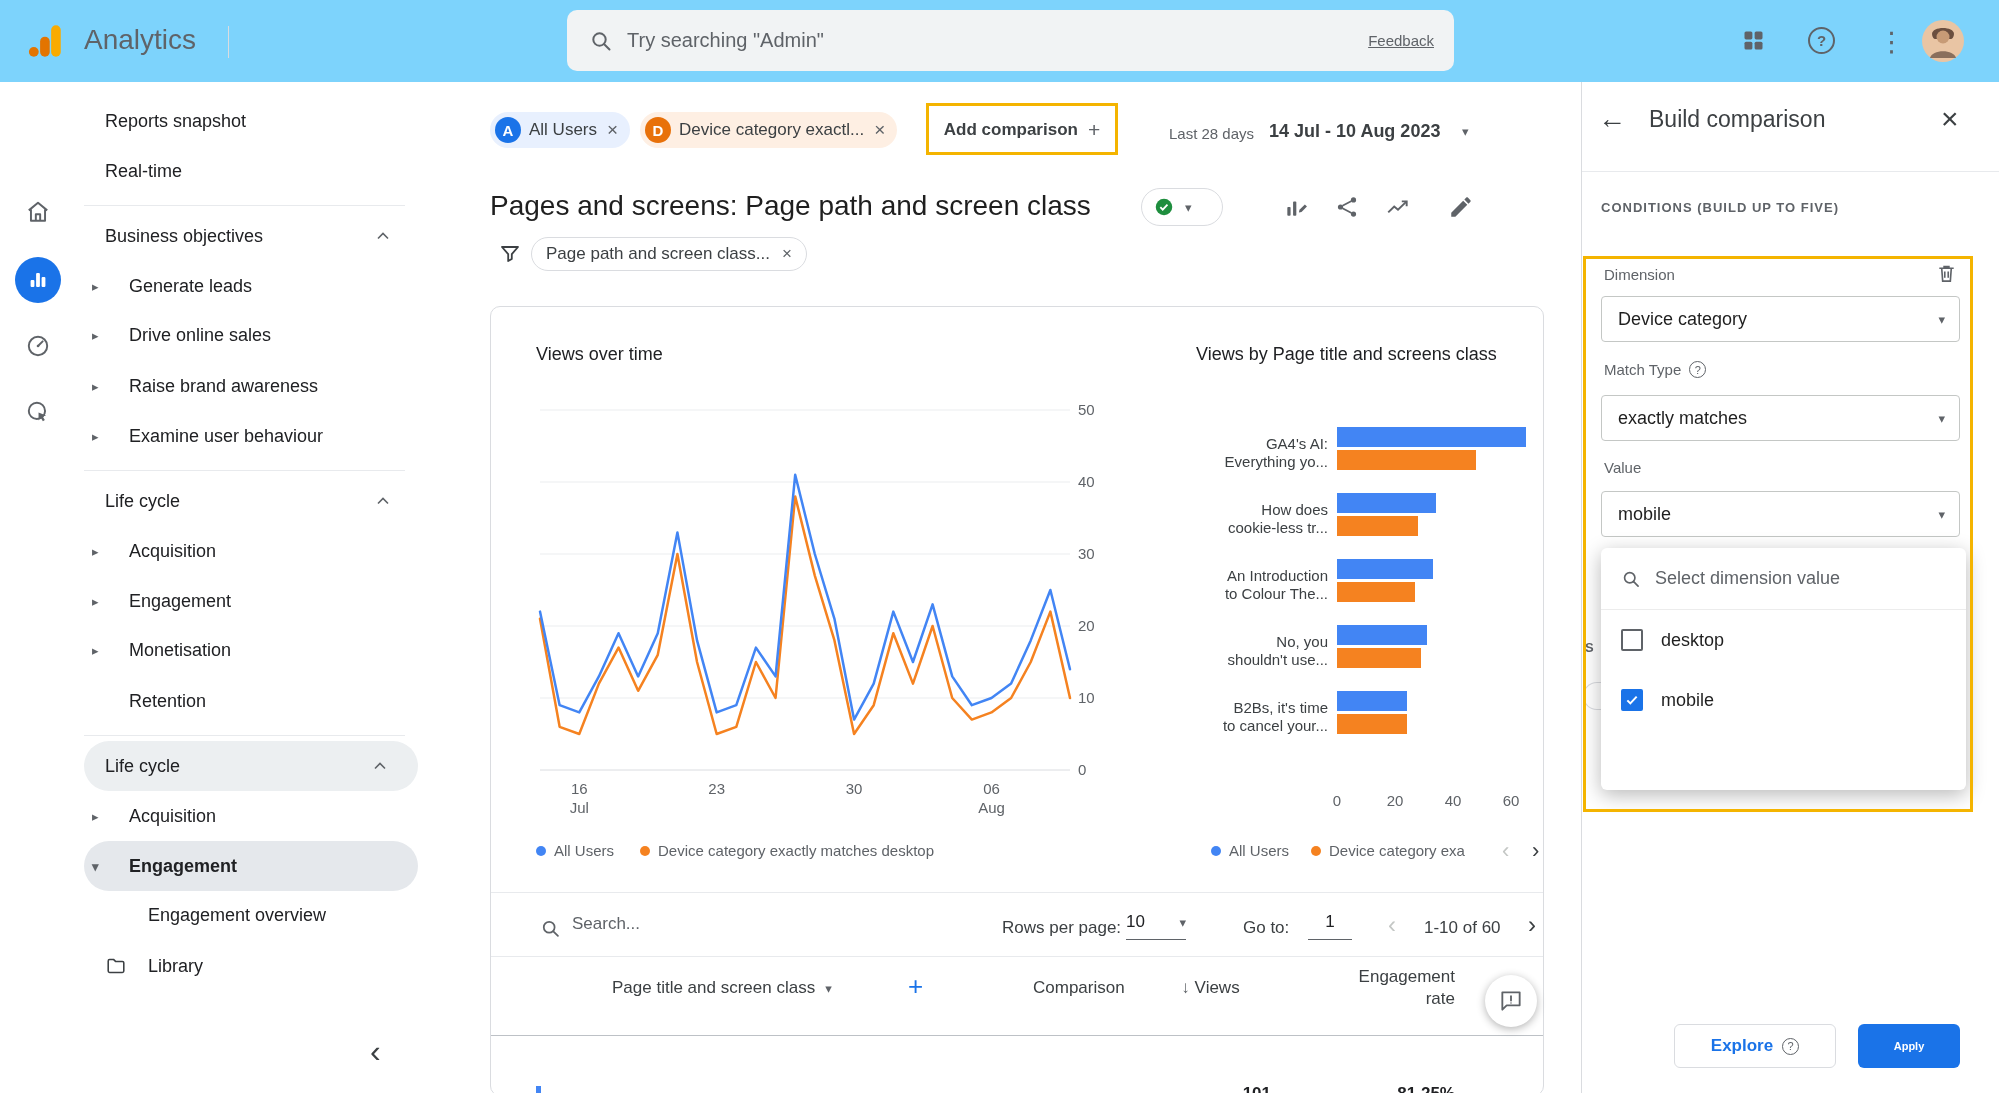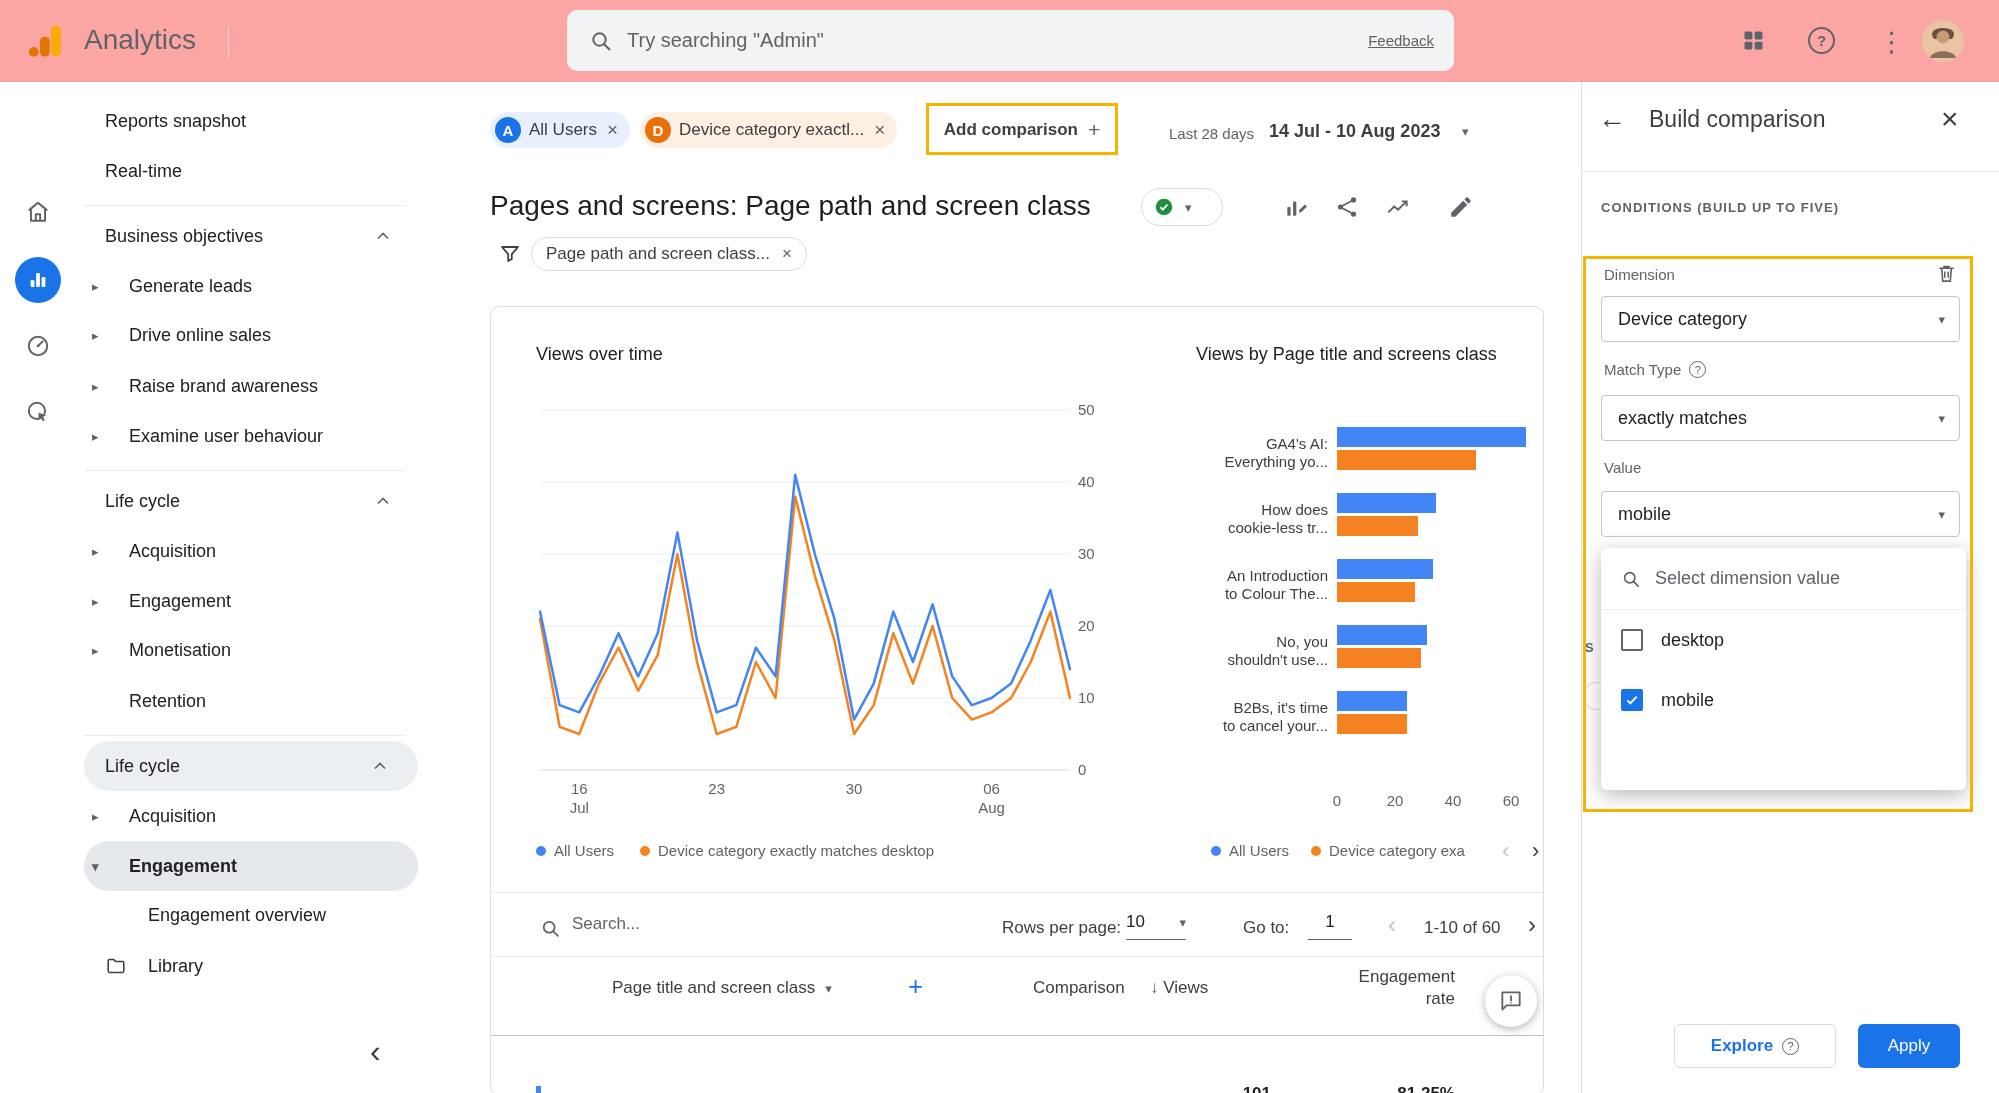--- a/index.html
+++ b/index.html
@@ -37,21 +37,21 @@
   .p-select .caret{margin-left:auto;color:var(--gray);font-size:13px}
   .opt-row{height:60px;display:flex;align-items:center;padding-left:20px;cursor:pointer}
   .cbx{width:22px;height:22px;border:2px solid var(--gray);border-radius:2px;flex:0 0 auto}
   .cbx.checked{background:var(--accent);border-color:var(--accent);display:flex;align-items:center;justify-content:center}
   .opt-label{margin-left:18px;font-size:18px;color:#1f1f1f}
   .caret-ch{color:var(--gray);font-size:13px}
 </style>
 </head>
 <body>
 
-<div class="abs" style="left:0;top:0;width:1999px;height:82px;background:#fca5a5">
+<div class="abs" style="left:0;top:0;width:1999px;height:82px;background:#7dd3fc">
   <span class="abs" style="left:24px;top:20px">
     <svg width="42" height="42" viewBox="0 0 24 24">
       <rect x="15.5" y="3" width="5.5" height="18" rx="2.75" fill="#f9ab00"></rect>
       <rect x="9.2" y="9.5" width="5.5" height="11.5" rx="2.75" fill="#e37400"></rect>
       <circle cx="5.6" cy="18.2" r="2.8" fill="#e37400"></circle>
     </svg>
   </span>
   <span class="abs" style="left:84px;top:24px;font-size:28px;color:var(--gray)">Analytics</span>
   <span class="abs" style="left:228px;top:26px;width:1px;height:32px;background:var(--border)"></span>
 
@@ -387,21 +387,21 @@
 <span class="abs" style="left:1424px;top:918px;font-size:17px;color:var(--dark)">1-10 of 60</span>
 <span class="abs" style="left:1528px;top:911px;font-size:24px;color:var(--dark);cursor:pointer">›</span>
 <div class="hair" style="left:491px;top:956px;width:1052px"></div>
 
 <div class="abs row" style="left:612px;top:978px;font-size:17px;color:var(--dark);cursor:pointer">
   <span>Page title and screen class</span>
   <span class="caret-ch" style="margin-left:10px">▾</span>
 </div>
 <span class="abs" style="left:908px;top:971px;font-size:26px;color:var(--accent);cursor:pointer">+</span>
 <span class="abs" style="left:1033px;top:978px;font-size:17px;color:var(--dark)">Comparison</span>
-<div class="abs" style="left:1150px;top:978px;width:121px;text-align:left;font-size:17px;color:var(--dark);cursor:pointer">
+<div class="abs" style="left:1150px;top:978px;width:121px;text-align:center;font-size:17px;color:var(--dark);cursor:pointer">
   <span style="color:var(--gray)">↓</span>
   <span>Views</span>
 </div>
 <div class="abs" style="left:1341px;top:966px;width:114px;text-align:right;font-size:17px;line-height:22px;color:var(--dark);cursor:pointer">Engagement rate</div>
 <div class="hair" style="left:491px;top:1035px;width:1052px;background:#bdc1c6"></div>
 
 <span class="abs" style="left:536px;top:1086px;width:5px;height:20px;background:var(--chart_blue)"></span>
 <div class="abs" style="left:1171px;top:1084px;width:100px;text-align:right;font-size:17px;font-weight:bold">101</div>
 <div class="abs" style="left:1341px;top:1084px;width:114px;text-align:right;font-size:17px;font-weight:bold">81.25%</div>
 
@@ -475,14 +475,14 @@
     </span>
     <span class="opt-label">mobile</span>
   </div>
 </div>
 
 <div class="abs row" style="left:1674px;top:1024px;width:162px;height:44px;border:1px solid var(--border);border-radius:6px;justify-content:center;background:#fff;cursor:pointer">
   <span style="font-size:17px;font-weight:bold;color:var(--accent)">Explore</span>
   <span style="margin-left:9px;width:17px;height:17px;border:1.5px solid var(--gray);border-radius:50%;display:inline-flex;align-items:center;justify-content:center;font-size:11px;color:var(--gray)">?</span>
 </div>
 <div class="abs row" style="left:1858px;top:1024px;width:102px;height:44px;background:var(--accent);border-radius:6px;justify-content:center;cursor:pointer">
-  <span style="font-size:17px;font-weight:normal;color:#fff">Apply</span>
+  <span style="font-size:11px;font-weight:bold;color:#fff">Apply</span>
 </div>
 
 </body></html>

